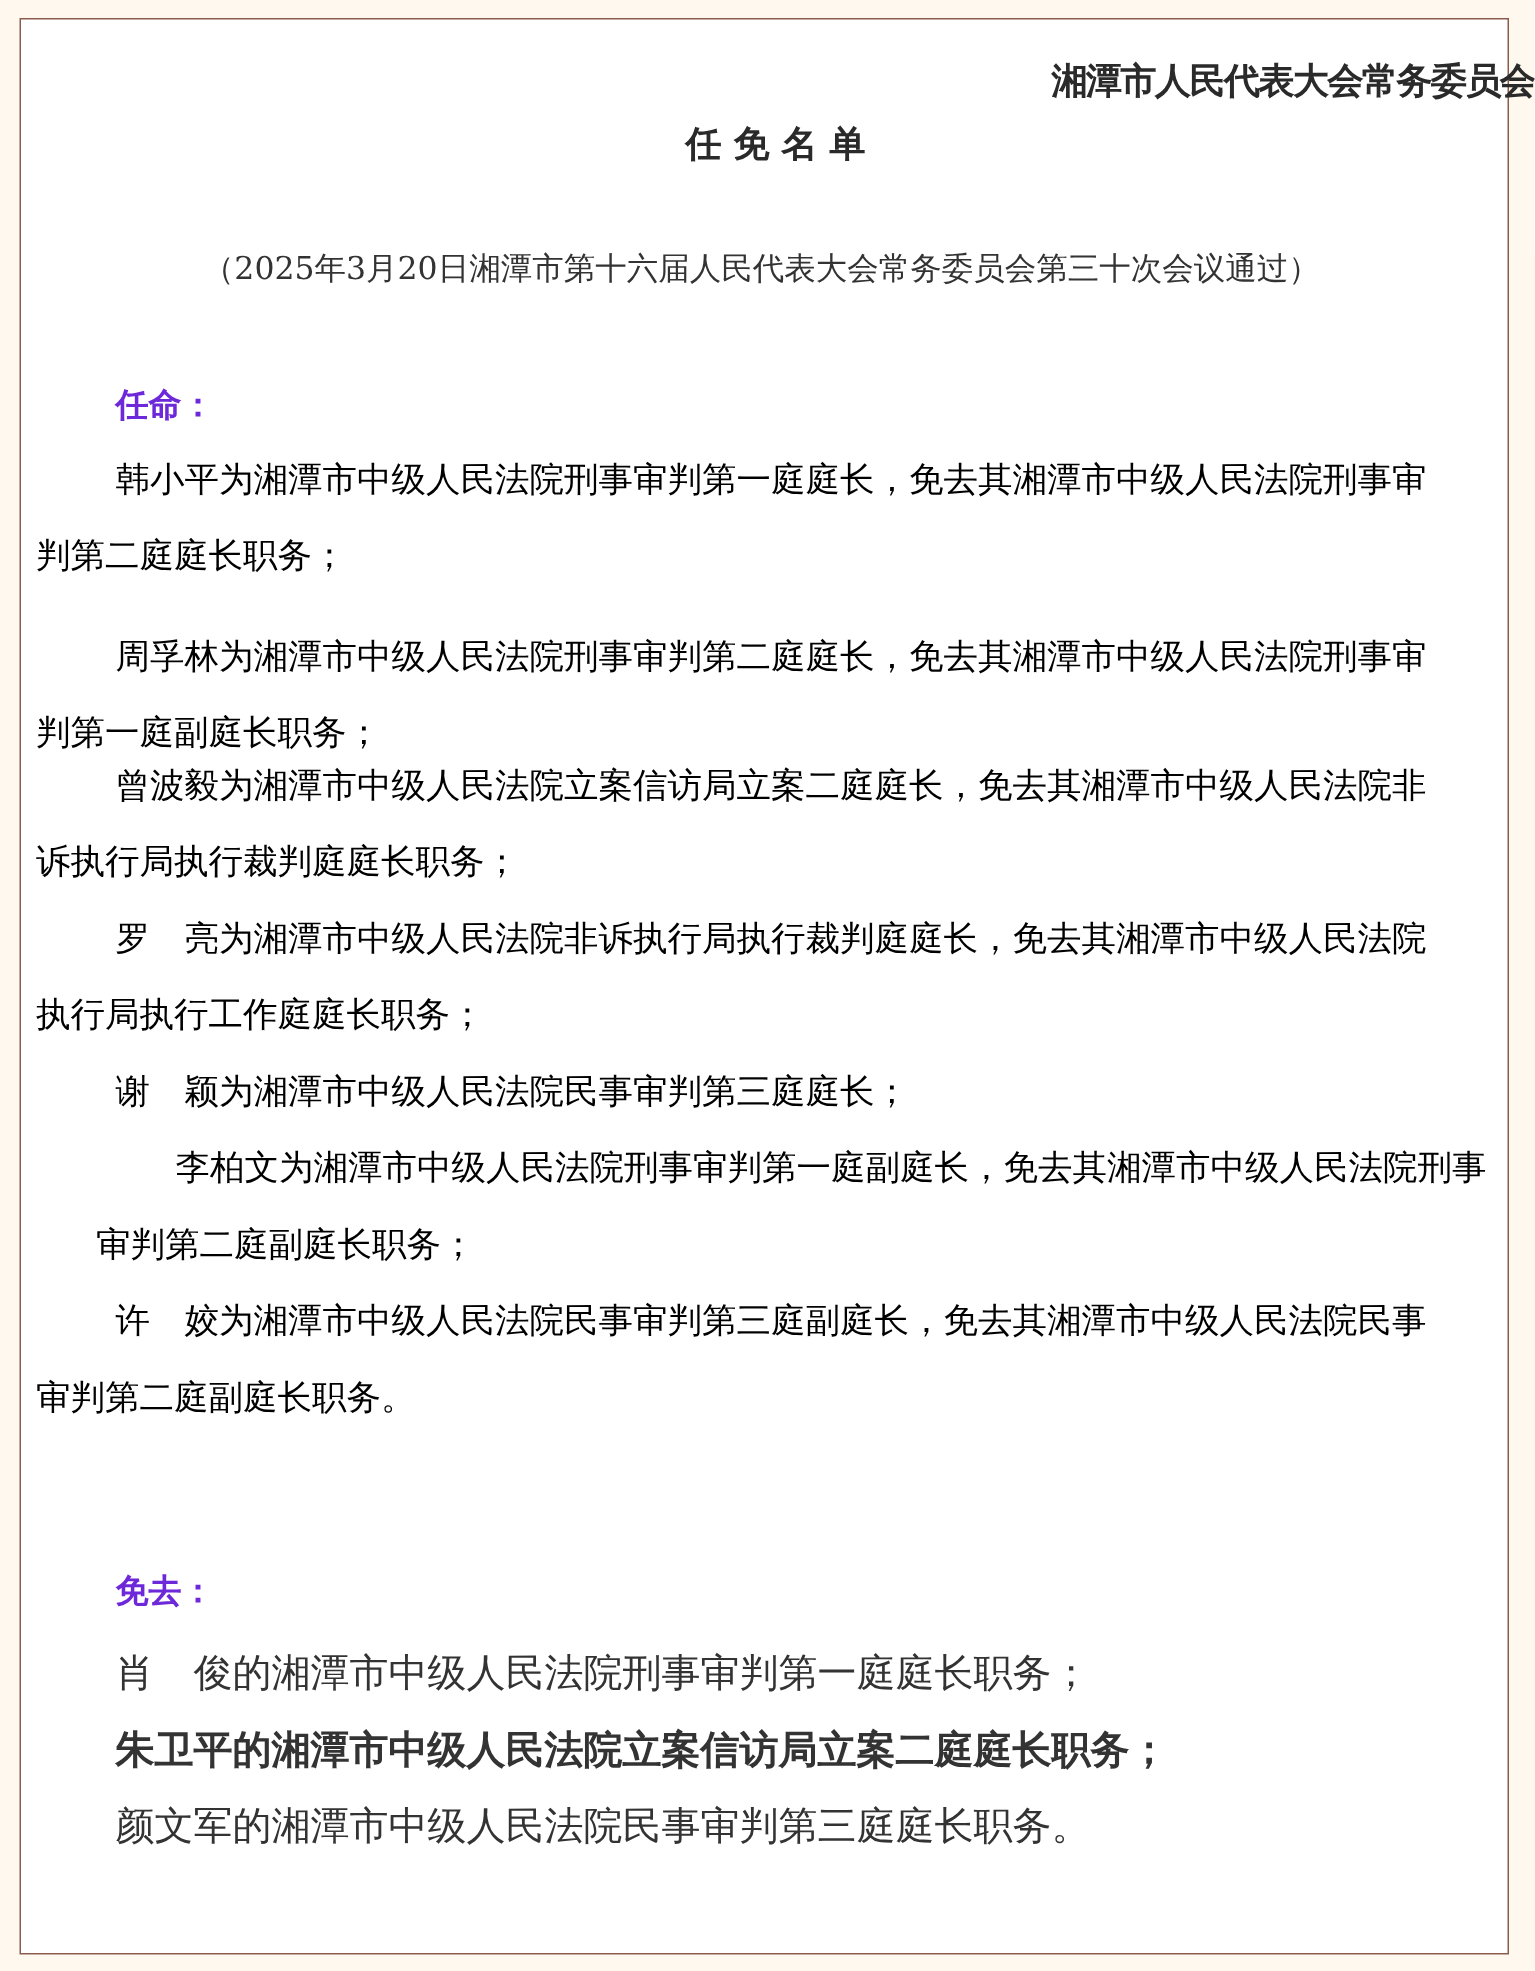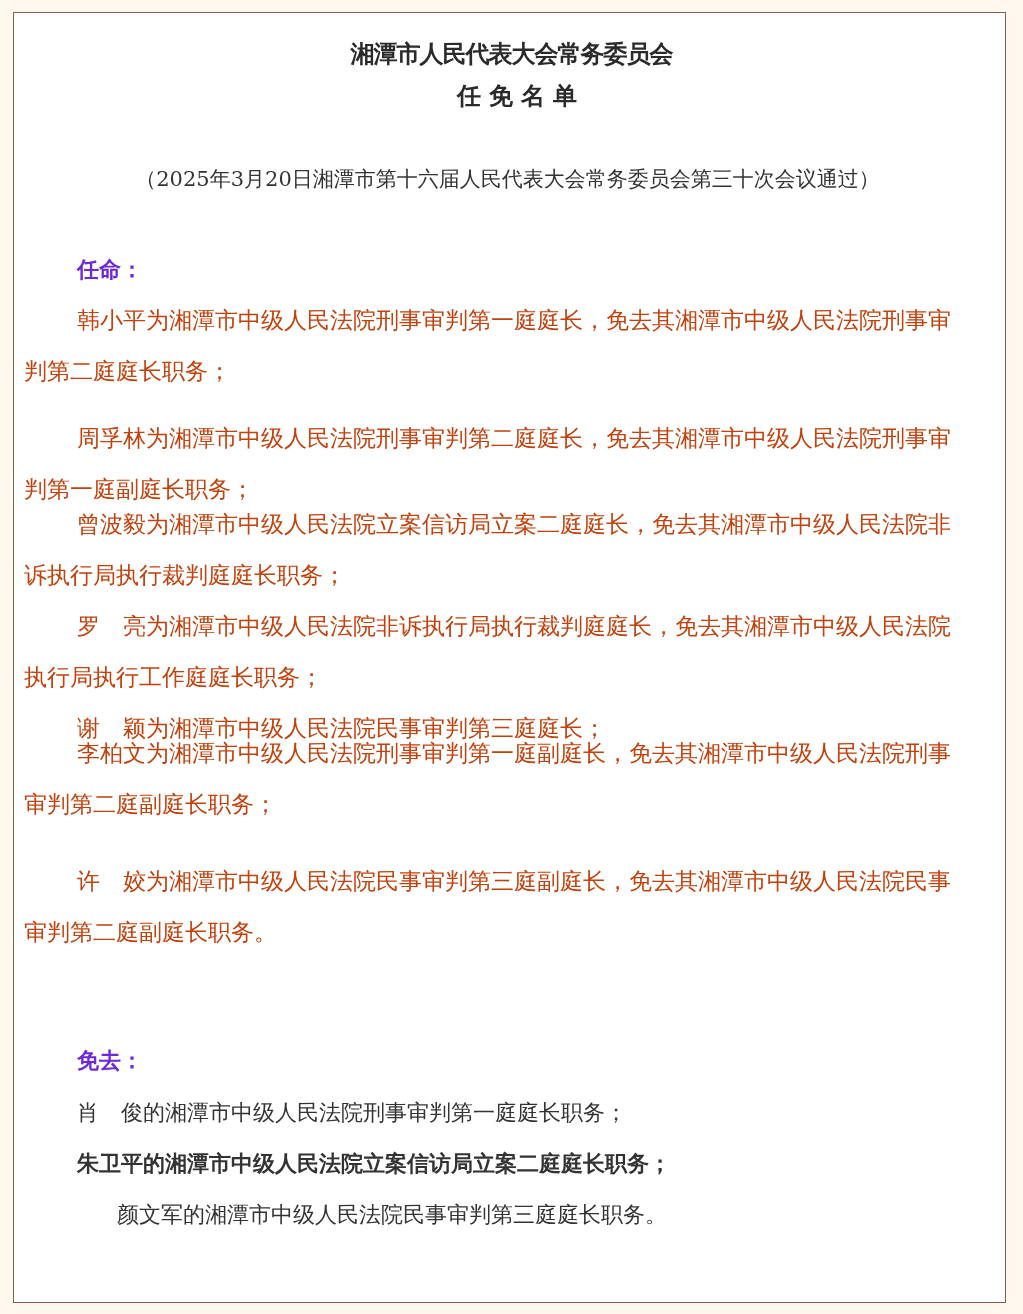--- a/index.html
+++ b/index.html
@@ -13,63 +13,63 @@
   .frame {
     position: absolute;
     left: 13px; top: 12px;
     width: 993px; height: 1291px;
     background: #ffffff;
     border: 1px solid #8c5b4c;
     box-sizing: border-box;
   }
   .title {
     position: absolute; left: 0; right: 0; top: 38px;
-    text-align: center; font-size: 24px; font-weight: bold; color: #2a2a2a;
+    text-align: right; font-size: 24px; font-weight: bold; color: #2a2a2a;
     letter-spacing: -1px;
   }
   .subtitle {
     position: absolute; left: 0; right: 0; top: 80px;
     text-align: center; font-size: 24px; font-weight: bold; color: #2a2a2a;
     letter-spacing: 8px; padding-left: 8px; margin-left: 11px;
   }
   .note {
     position: absolute; left: 28px; right: 36px; top: 165px;
     text-align: center; font-size: 21px; color: #333333;
     font-family: "DejaVu Serif", "Liberation Serif", serif;
     white-space: nowrap;
   }
   .section-head {
     position: absolute; left: 77px; font-size: 22px; font-weight: bold; color: #6d28d9;
   }
   .para {
     position: absolute; left: 24px; width: 948px;
-    font-size: 23px; line-height: 51px; color: #c2410c;
+    font-size: 23px; line-height: 51px; color: #000000;
     text-indent: 53px;
   }
   .item {
     position: absolute; left: 77px;
-    font-size: 22px; color: #333333; white-space: nowrap;
+    font-size: 26px; color: #333333; white-space: nowrap;
   }
 </style>
 </head>
 <body>
 
 <div class="frame"></div>
 
 <div class="title">湘潭市人民代表大会常务委员会</div>
 <div class="subtitle">任免名单</div>
 <div class="note">（2025年3月20日湘潭市第十六届人民代表大会常务委员会第三十次会议通过）</div>
 
 <div class="section-head" style="top:255px;">任命：</div>
 
 <div class="para" style="top:295px;">韩小平为湘潭市中级人民法院刑事审判第一庭庭长，免去其湘潭市中级人民法院刑事审判第二庭庭长职务；</div>
 <div class="para" style="top:413px;">周孚林为湘潭市中级人民法院刑事审判第二庭庭长，免去其湘潭市中级人民法院刑事审判第一庭副庭长职务；</div>
 <div class="para" style="top:499px;">曾波毅为湘潭市中级人民法院立案信访局立案二庭庭长，免去其湘潭市中级人民法院非诉执行局执行裁判庭庭长职务；</div>
 <div class="para" style="top:601px;">罗　亮为湘潭市中级人民法院非诉执行局执行裁判庭庭长，免去其湘潭市中级人民法院执行局执行工作庭庭长职务；</div>
 <div class="para" style="top:703px;">谢　颖为湘潭市中级人民法院民事审判第三庭庭长；</div>
-<div class="para" style="top:728px;">李柏文为湘潭市中级人民法院刑事审判第一庭副庭长，免去其湘潭市中级人民法院刑事审判第二庭副庭长职务；</div>
+<div class="para" style="top:754px;margin-left:40px;">李柏文为湘潭市中级人民法院刑事审判第一庭副庭长，免去其湘潭市中级人民法院刑事审判第二庭副庭长职务；</div>
 <div class="para" style="top:856px;">许　姣为湘潭市中级人民法院民事审判第三庭副庭长，免去其湘潭市中级人民法院民事审判第二庭副庭长职务。</div>
 
 <div class="section-head" style="top:1046px;">免去：</div>
 
 <div class="item" style="top:1098px;">肖　俊的湘潭市中级人民法院刑事审判第一庭庭长职务；</div>
 <div class="item" style="top:1149px;font-weight:bold;">朱卫平的湘潭市中级人民法院立案信访局立案二庭庭长职务；</div>
-<div class="item" style="top:1200px;margin-left:40px;">颜文军的湘潭市中级人民法院民事审判第三庭庭长职务。</div>
+<div class="item" style="top:1200px;">颜文军的湘潭市中级人民法院民事审判第三庭庭长职务。</div>
 
 </body></html>

